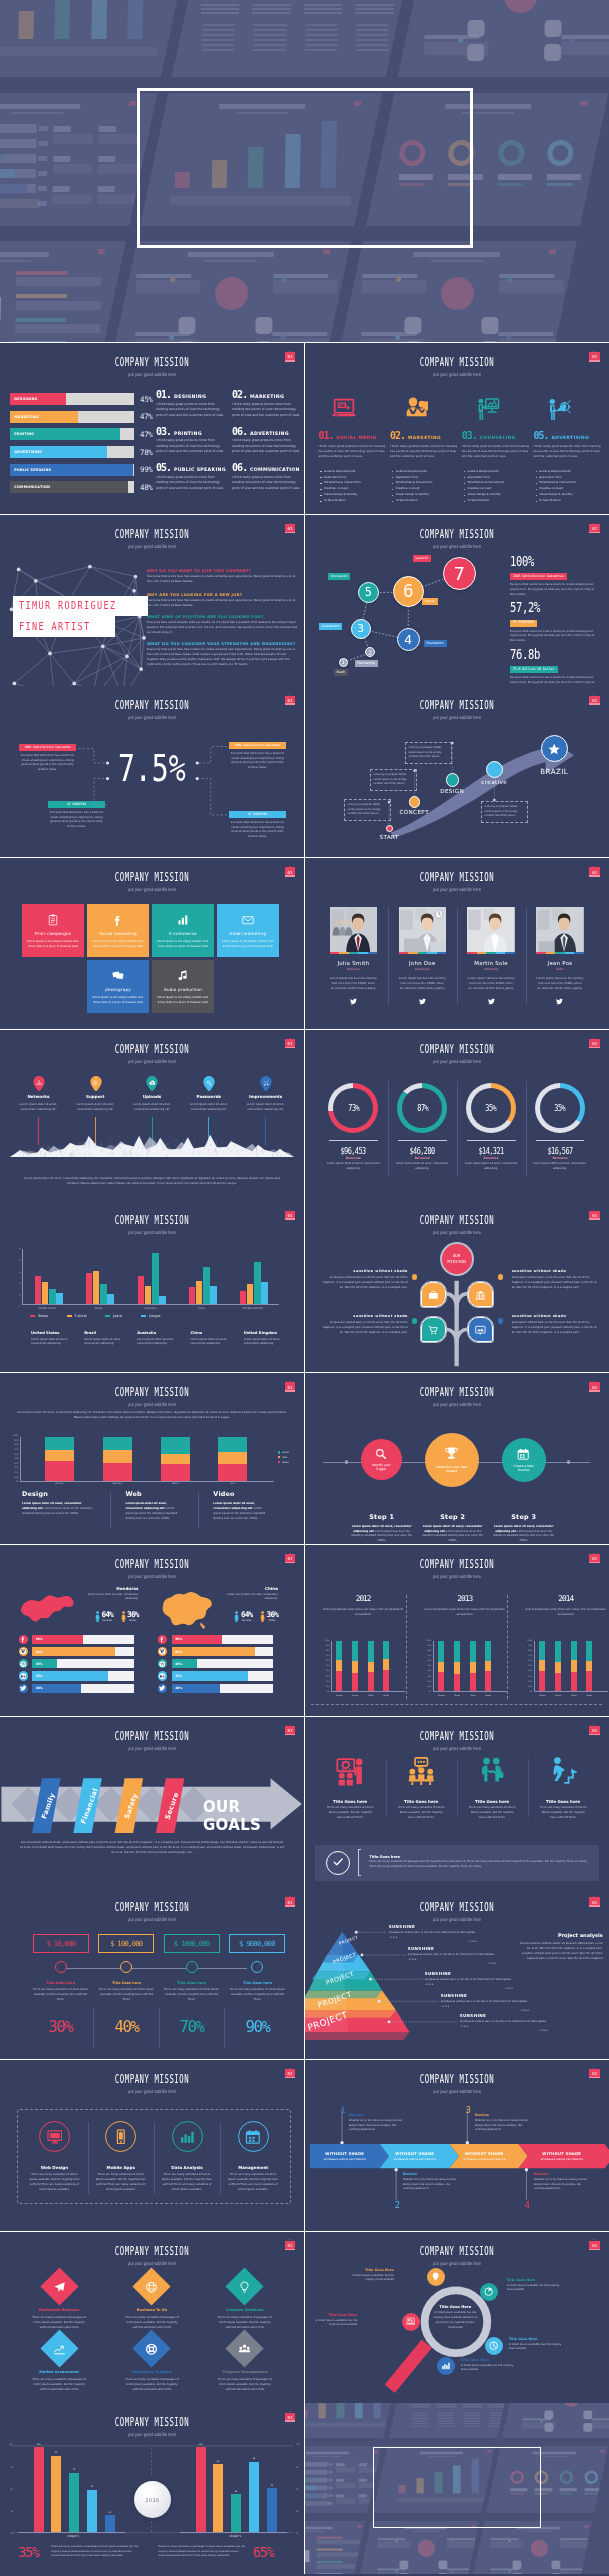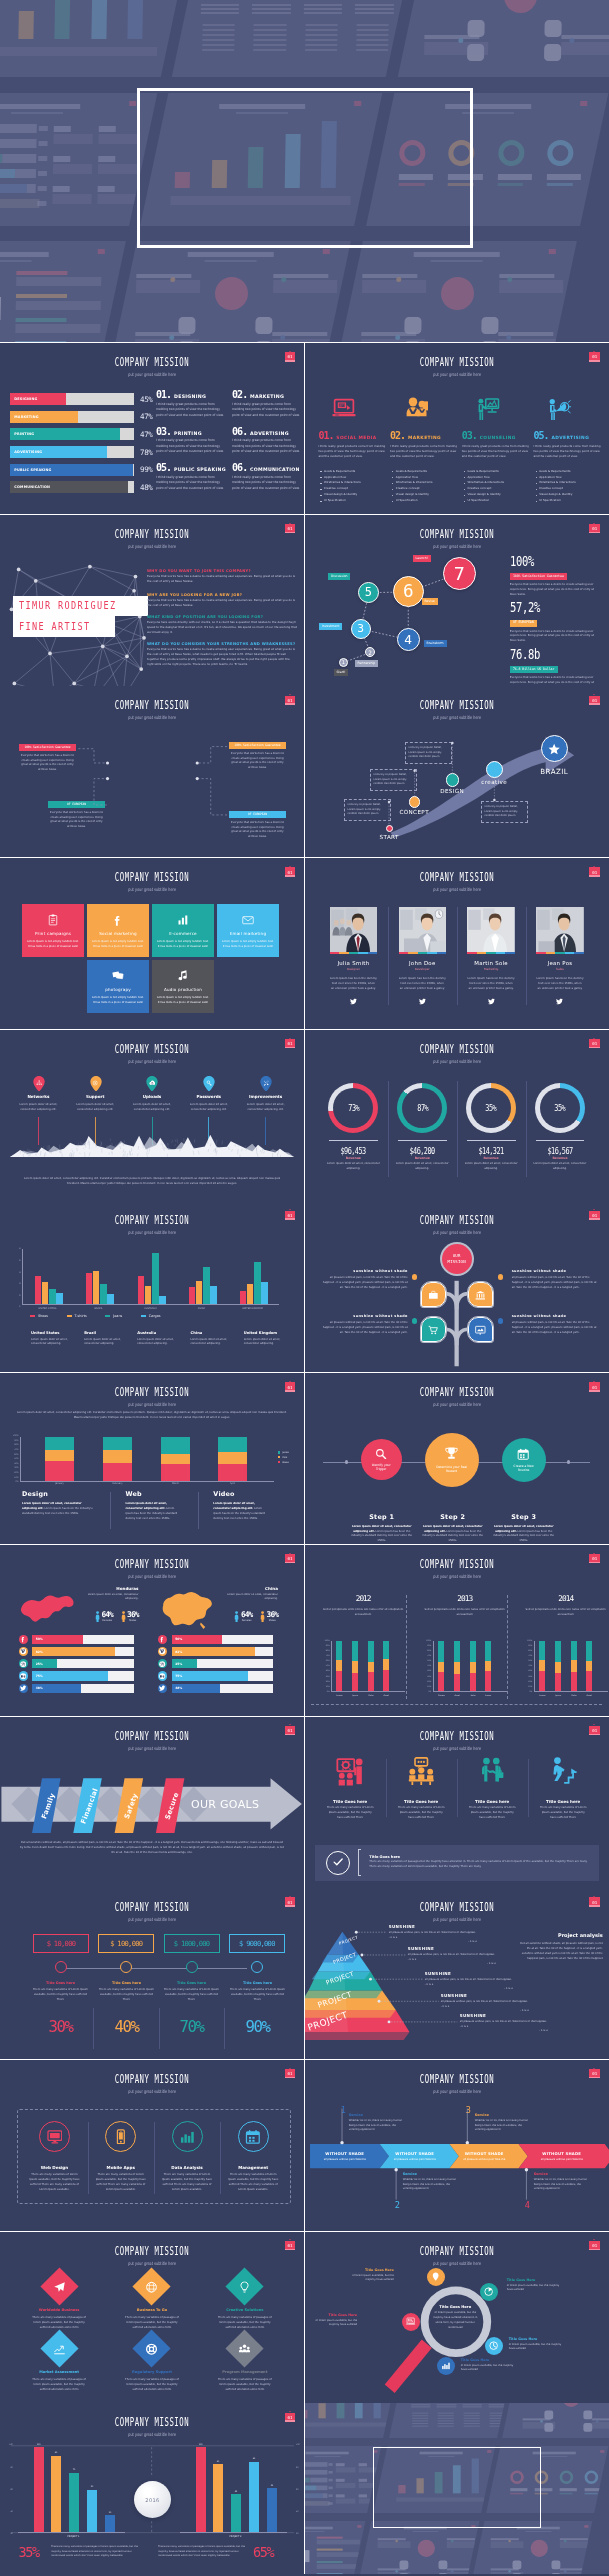--- a/index.html
+++ b/index.html
@@ -199,21 +199,21 @@
 .s16-p{text-align:center;font-size:2.6px;line-height:1.9;color:#c3c8dc;margin-top:5.7px;font-family:"DejaVu Sans",sans-serif;padding:0 4.3px}
 .s16-chart{position:absolute;top:96px;height:51px;width:74px;border-left:0.5px solid #8a90ad;border-bottom:0.5px solid #8a90ad}
 .s16-ax{position:absolute;top:95px;width:8.6px;height:53px;display:flex;flex-direction:column;justify-content:space-between;align-items:flex-end}
 .s16-ax span{font-size:1.8px;color:#aeb4cc;font-family:"DejaVu Sans",sans-serif;line-height:1}
 .s16-b{position:absolute;bottom:0;width:6.4px;display:flex;flex-direction:column-reverse}
 .s16-b i{display:block;width:100%}
 .s16-xl{position:absolute;font-size:2px;color:#cfd3e2;text-align:center;width:17px;font-family:"DejaVu Sans",sans-serif}
 .s17-rib{position:absolute;display:flex;align-items:center;justify-content:center;pointer-events:none}
 .s17-rib span{color:#fff;font-size:6.8px;font-weight:bold;letter-spacing:0.3px;font-family:"DejaVu Sans",sans-serif;
   transform:rotate(-70deg);white-space:nowrap;display:block}
-.s17-goal{position:absolute;left:191px;top:81px;color:#fff;font-size:11px;font-weight:normal;letter-spacing:0.3px;font-family:"DejaVu Sans",sans-serif}
+.s17-goal{position:absolute;left:203px;top:81px;color:#fff;font-size:15px;font-weight:bold;letter-spacing:0.3px;font-family:"DejaVu Sans",sans-serif}
 .s17-foot{position:absolute;left:20px;right:20px;top:123px;text-align:center;font-size:2.6px;line-height:1.95;color:#c3c8dc;font-family:"DejaVu Sans",sans-serif}
 
 
 .s18{position:absolute;left:10px;right:10px;top:38px;display:grid;grid-template-columns:repeat(4,1fr)}
 .s18 .c{position:relative;padding:0 7.1px;text-align:center}
 .s18 .c+.c:before{content:"";position:absolute;left:0;top:4.3px;bottom:4.3px;width:0.7px;background:#4b537a}
 .s18 .ic{height:34px;display:flex;align-items:center;justify-content:center}
 .s18 h6{font-size:4px;color:#fff;font-weight:bold;margin-top:10px;font-family:"DejaVu Sans",sans-serif}
 .s18 p{font-size:2.6px;line-height:1.9;color:#c3c8dc;margin-top:2.9px;font-family:"DejaVu Sans",sans-serif;padding:0 4.3px}
 .s18-bot{position:absolute;left:10px;right:10px;top:128px;height:36px;background:#444c72;display:flex;align-items:center;padding:0 11.4px;gap:7.8px}
@@ -855,20 +855,21 @@
         <div class="s4-right">
           <div style="margin-bottom:5px"><div class="s4-big">100%</div><div class="s4-chip" style="background:#eb4060">100% Satisfaction  Guarantee</div><div class="s4-p">Everyone that works here has a desire to create amazing user experiences. Being great at what you do is the cost of entry at Neue Swiss.</div></div>
           <div style="margin-bottom:5px"><div class="s4-big">57,2%</div><div class="s4-chip" style="background:#f7a74a">OF EUROPEAN</div><div class="s4-p">Everyone that works here has a desire to create amazing user experiences. Being great at what you do is the cost of entry at Neue Swiss.</div></div>
           <div style="margin-bottom:5px"><div class="s4-big">76.8b</div><div class="s4-chip" style="background:#1fa9a2">76.8 Billion  US Dollar</div><div class="s4-p">Everyone that works here has a desire to create amazing user experiences. Being great at what you do is the cost of entry at Neue Swiss.</div></div>
         </div>
       </div>
       <div class="slide">
         <div class="s-title"><span>COMPANY MISSION</span></div>
         <div class="s-sub"><span>put your great subtitle  here</span></div>
         <div class="s-badge">01</div>
+        <div class="s5-big"><span>7.5%</span></div>
         <div class="s5-box" style="left:19px;top:58px">
           <div class="s5-cap" style="background:#eb4060">100% Satisfaction  Guarantee</div>
           <div class="s5-t">Everyone that works here has a desire to create amazing user experiences. Being great at what you do is the cost of entry at Neue Swiss.</div>
         </div>
         <div class="s5-box" style="left:48px;top:115px">
           <div class="s5-cap" style="background:#1fa9a2">OF EUROPEAN</div>
           <div class="s5-t">Everyone that works here has a desire to create amazing user experiences. Being great at what you do is the cost of entry at Neue Swiss.</div>
         </div>
         <div class="s5-box" style="left:229px;top:56px">
           <div class="s5-cap" style="background:#f7a74a">100% Satisfaction  Guarantee</div>

